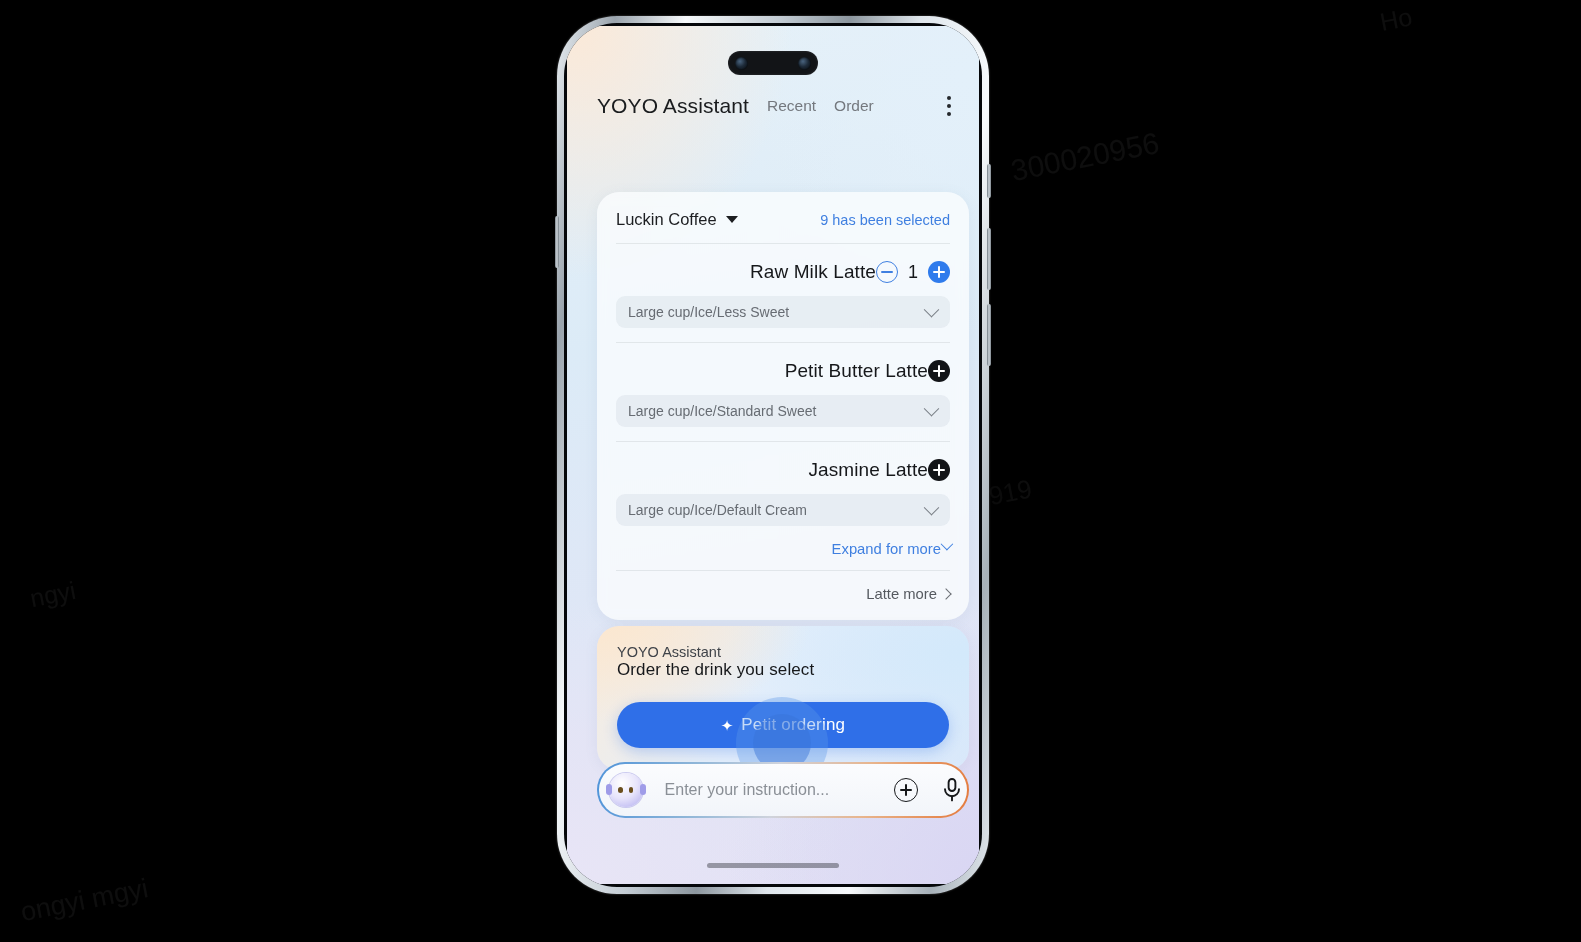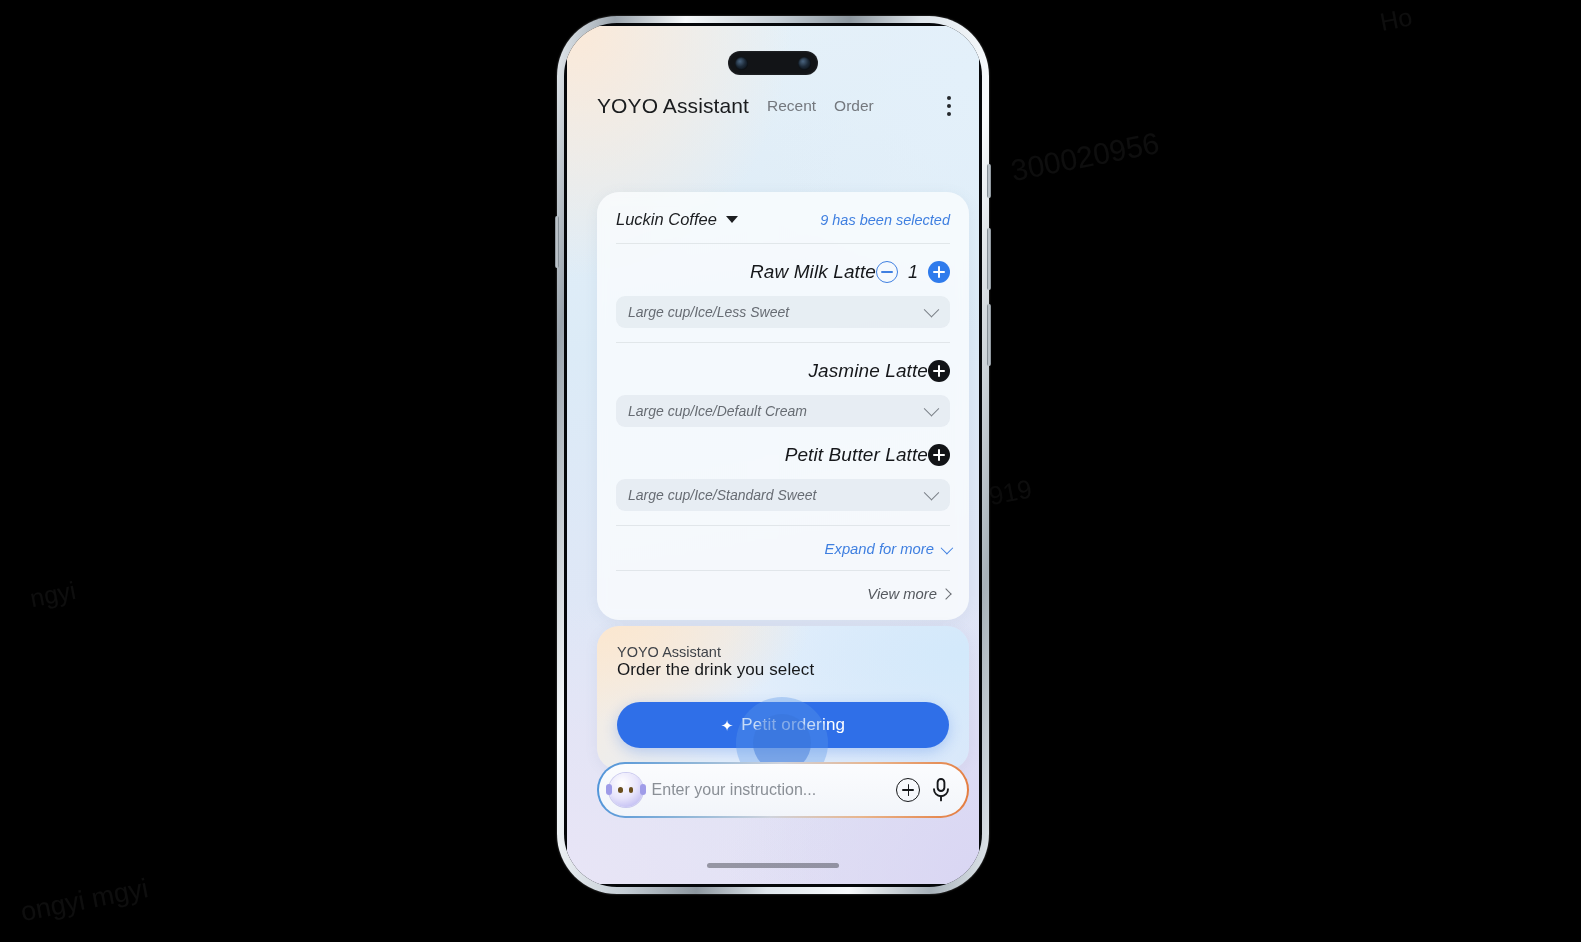--- a/index.html
+++ b/index.html
@@ -101,21 +101,20 @@
   #more-menu i { display: block; width: 4px; height: 4px; border-radius: 50%; background: #24272b; }
 
   
   #drinks-card {
     position: absolute; left: 30px; top: 166px; width: 372px;
     background: rgba(250,252,254,0.80);
     border-radius: 22px;
     padding: 18px 19px 12px 19px;
     box-shadow: 0 2px 14px rgba(90,110,140,0.08);
     backdrop-filter: blur(6px);
-    font-style: italic;
   }
   #card-top { display: flex; align-items: center; justify-content: space-between;
               padding-bottom: 14px; }
   #shop-select { display: flex; align-items: center; gap: 9px; cursor: pointer; }
   #shop-name { font-size: 16.5px; color: #1c1e21; font-weight: 500; }
   .caret-down { width: 0; height: 0; border-left: 6px solid transparent;
                 border-right: 6px solid transparent; border-top: 7px solid #1c1e21; }
   #selected-count { font-size: 14.5px; color: #3f7fe0; }
 
   .divider { height: 1px; background: rgba(28,32,40,0.085); }
@@ -150,22 +149,22 @@
     background: rgba(124,138,160,0.115);
     display: flex; align-items: center; justify-content: space-between;
     padding: 0 13px 0 12px; cursor: pointer;
   }
   .opt-text { font-size: 14px; color: #676c73; }
   .chev { width: 11px; height: 11px; border-right: 1.7px solid #7b8087;
           border-bottom: 1.7px solid #7b8087; transform: rotate(45deg) translate(-2px,-2px); }
 
   .row-sep { height: 1px; background: rgba(28,32,40,0.085); margin-top: 14px; }
 
-  #expand-row { display: flex; align-items: center; justify-content: flex-end;
-                gap: 7px; padding: 15px 0 13px 0; cursor: pointer; }
+  #expand-row { display: flex; justify-content: flex-end;
+                padding: 15px 0 13px 0; cursor: pointer; }
   #expand-label { font-size: 14.8px; color: #3f7fe0; }
   .chev-blue { width: 9px; height: 9px; border-right: 1.8px solid #3f7fe0;
                border-bottom: 1.8px solid #3f7fe0; transform: rotate(45deg) translateY(-2px); }
 
   #view-more-row { display: flex; align-items: center; justify-content: flex-end;
                    gap: 5px; padding: 15px 0 6px 0; cursor: pointer; }
   #view-more-label { font-size: 14.8px; color: #55595f; }
   .chev-right { width: 8px; height: 8px; border-right: 1.5px solid #6a6e74;
                 border-top: 1.5px solid #6a6e74; transform: rotate(45deg); }
 
@@ -211,21 +210,21 @@
   
   #input-bar-wrap {
     position: absolute; left: 30px; bottom: 66px; width: 372px; height: 56px;
     border-radius: 28px;
     padding: 1.6px;
     background: linear-gradient(100deg,#4e93d9 0%,#8fb6d8 26%,#cfd3dc 48%,#e8b58d 72%,#e47a3c 100%);
   }
   #input-bar {
     width: 100%; height: 100%; border-radius: 27px;
     background: linear-gradient(180deg,#fbfcfe 0%,#f2f5fa 100%);
-    display: flex; align-items: center; padding: 0 14px 0 10px; gap: 9px;
+    display: flex; align-items: center; padding: 0 14px 0 10px; gap: 22px;
   }
   #bot-avatar {
     width: 34px; height: 34px; border-radius: 50%; flex: none; position: relative;
     background: radial-gradient(circle at 38% 30%, #ffffff 0%, #e7e4fb 48%, #aeaaee 100%);
     box-shadow: 0 0 0 1px rgba(160,156,226,0.5);
     display: flex; align-items: center; justify-content: center; gap: 6px;
   }
   #bot-avatar .eye { width: 4.5px; height: 6px; border-radius: 3px; background: #6b4f1e; }
   #bot-avatar .ear { position: absolute; top: 11px; width: 6px; height: 11px; border-radius: 3px;
                      background: #9f9ce8; }
@@ -314,50 +313,50 @@
           </div>
           <div class="opt-select">
             <span class="opt-text">Large cup/Ice/Less Sweet</span>
             <span class="chev"></span>
           </div>
           <div class="row-sep"></div>
         </div>
 
         <div class="drink-row">
           <div class="drink-head">
+            <span class="drink-name">Petit Butter Latte</span>
+            <span class="btn-plus-dark"></span>
+          </div>
+          <div class="opt-select">
+            <span class="opt-text">Large cup/Ice/Standard Sweet</span>
+            <span class="chev"></span>
+          </div>
+          <div class="row-sep"></div>
+        </div>
+
+        <div class="drink-row">
+          <div class="drink-head">
             <span class="drink-name">Jasmine Latte</span>
             <span class="btn-plus-dark"></span>
           </div>
           <div class="opt-select">
             <span class="opt-text">Large cup/Ice/Default Cream</span>
             <span class="chev"></span>
           </div>
         </div>
 
-        <div class="drink-row">
-          <div class="drink-head">
-            <span class="drink-name">Petit Butter Latte</span>
-            <span class="btn-plus-dark"></span>
-          </div>
-          <div class="opt-select">
-            <span class="opt-text">Large cup/Ice/Standard Sweet</span>
-            <span class="chev"></span>
-          </div>
-          <div class="row-sep"></div>
-        </div>
-
         <div id="expand-row">
           <span id="expand-label">Expand for more</span>
           <span class="chev-blue"></span>
         </div>
 
         <div class="divider"></div>
 
         <div id="view-more-row">
-          <span id="view-more-label">View more</span>
+          <span id="view-more-label">Latte more</span>
           <span class="chev-right"></span>
         </div>
       </div>
 
       <div id="assistant-card">
         <div id="assistant-name">YOYO Assistant</div>
         <div id="assistant-msg">Order the drink you select</div>
         <div id="start-order-btn">
           <span id="sparkle-icon">✦</span>
           <span id="start-order-label">Petit ordering</span>

